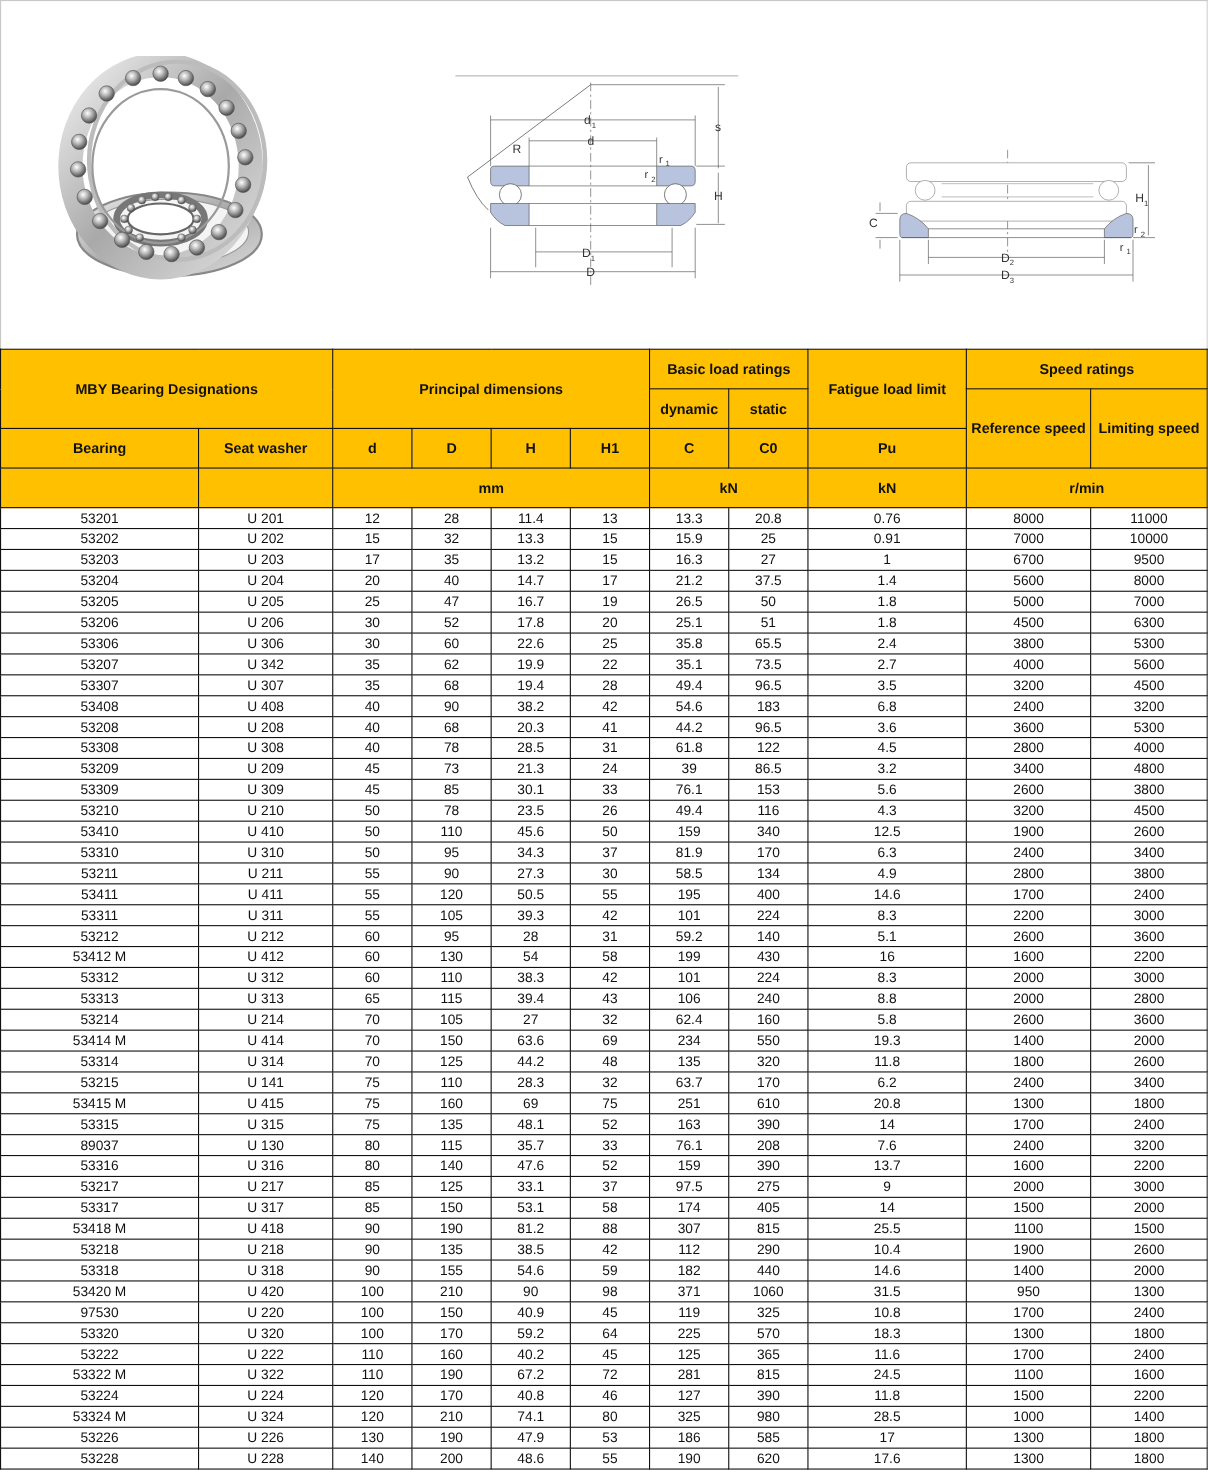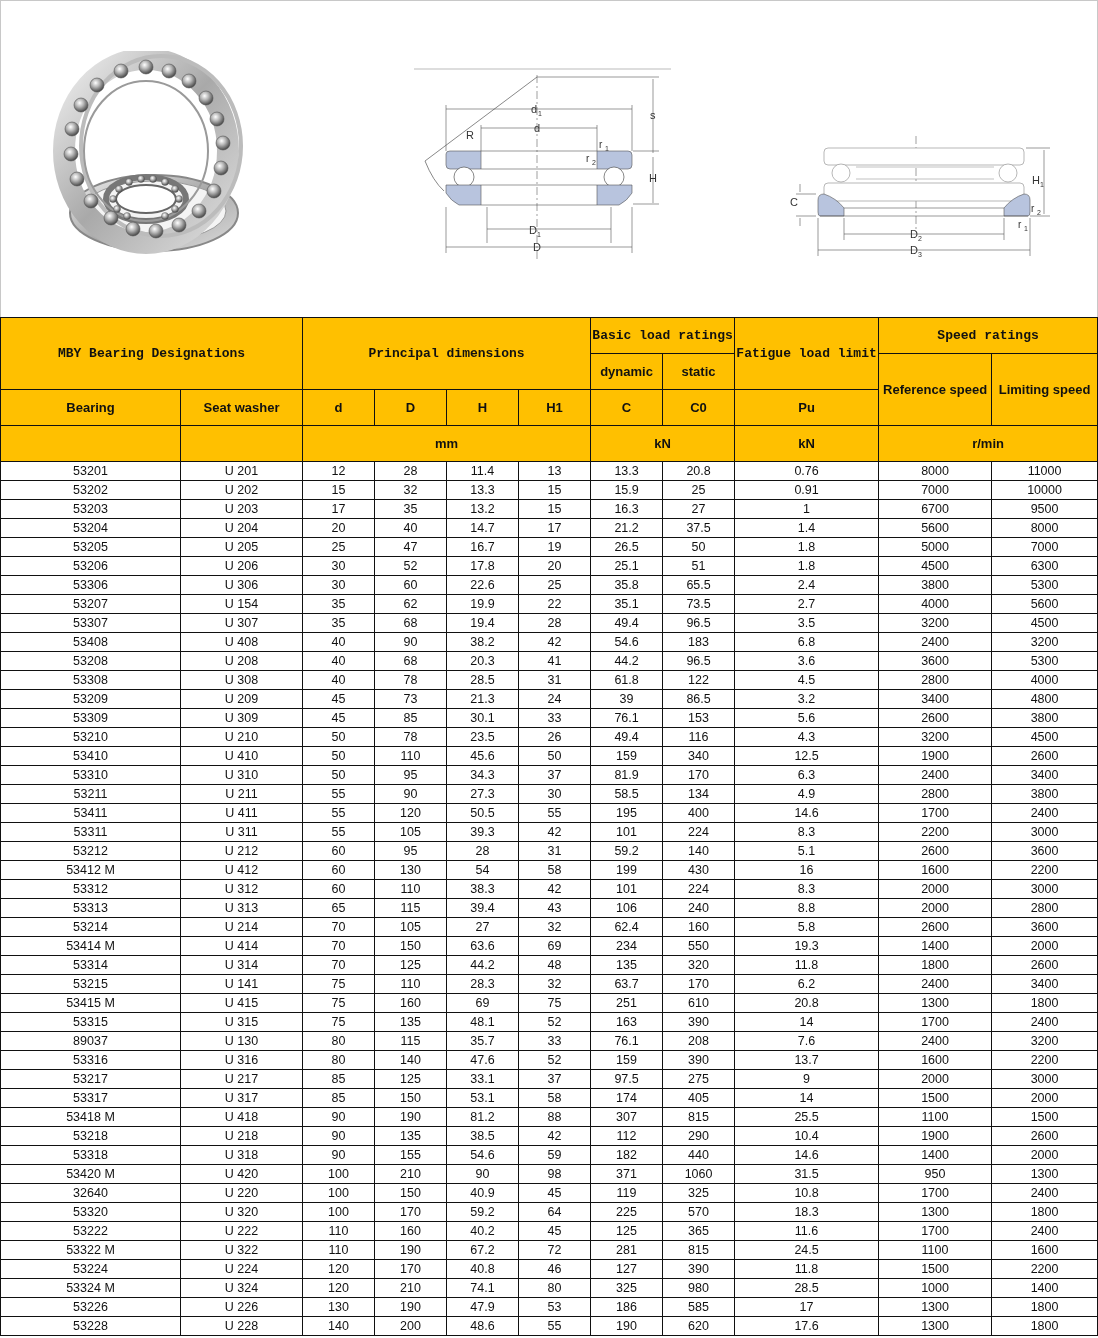--- a/index.html
+++ b/index.html
@@ -4,21 +4,21 @@
 <style>
   html, body { margin: 0; padding: 0; background: #ffffff; }
   body { width: 1098px; height: 1338px; position: relative; overflow: hidden; font-family: "Liberation Sans", sans-serif; }
   .top { position: absolute; left: 0; top: 0; width: 1096px; height: 317px; border: 1px solid #c8c8c8; border-bottom: none; background: #fff; }
   .photo { position: absolute; left: 50px; top: 50px; width: 200px; height: 205px; }
   .diag1 { position: absolute; left: 410px; top: 60px; width: 270px; height: 200px; }
   .diag2 { position: absolute; left: 785px; top: 135px; width: 270px; height: 125px; }
   table.spec { position: absolute; left: 0; top: 317px; border-collapse: collapse; width: 1097px; table-layout: fixed; }
   table.spec td, table.spec th { border: 1.5px solid #111; text-align: center; padding: 0; font-size: 12.5px; color: #111; }
   table.spec th { background: #ffc000; font-weight: bold; font-size: 13px; }
-  table.spec tr.h1 th { height: 35px; font-family: Liberation Mono, monospace; }
+  table.spec tr.h1 th { height: 35px; }
   table.spec tr.h2 th { height: 35px; }
   table.spec tr.h3 th { height: 35px; }
   table.spec tr.h4 th { height: 35px; }
   table.spec tbody td { height: 18px; line-height: 18px; font-family: "Liberation Sans Narrow", "Liberation Sans", sans-serif; font-stretch: condensed; }
   svg text { font-family: "Liberation Sans", sans-serif; }
 </style>
 </head>
 <body>
 
 <div class="top">
@@ -302,21 +302,21 @@
         <td>22.6</td>
         <td>25</td>
         <td>35.8</td>
         <td>65.5</td>
         <td>2.4</td>
         <td>3800</td>
         <td>5300</td>
       </tr>
       <tr>
         <td>53207</td>
-        <td>U 154</td>
+        <td>U 342</td>
         <td>35</td>
         <td>62</td>
         <td>19.9</td>
         <td>22</td>
         <td>35.1</td>
         <td>73.5</td>
         <td>2.7</td>
         <td>4000</td>
         <td>5600</td>
       </tr>
@@ -704,21 +704,21 @@
         <td>210</td>
         <td>90</td>
         <td>98</td>
         <td>371</td>
         <td>1060</td>
         <td>31.5</td>
         <td>950</td>
         <td>1300</td>
       </tr>
       <tr>
-        <td>32640</td>
+        <td>97530</td>
         <td>U 220</td>
         <td>100</td>
         <td>150</td>
         <td>40.9</td>
         <td>45</td>
         <td>119</td>
         <td>325</td>
         <td>10.8</td>
         <td>1700</td>
         <td>2400</td>

